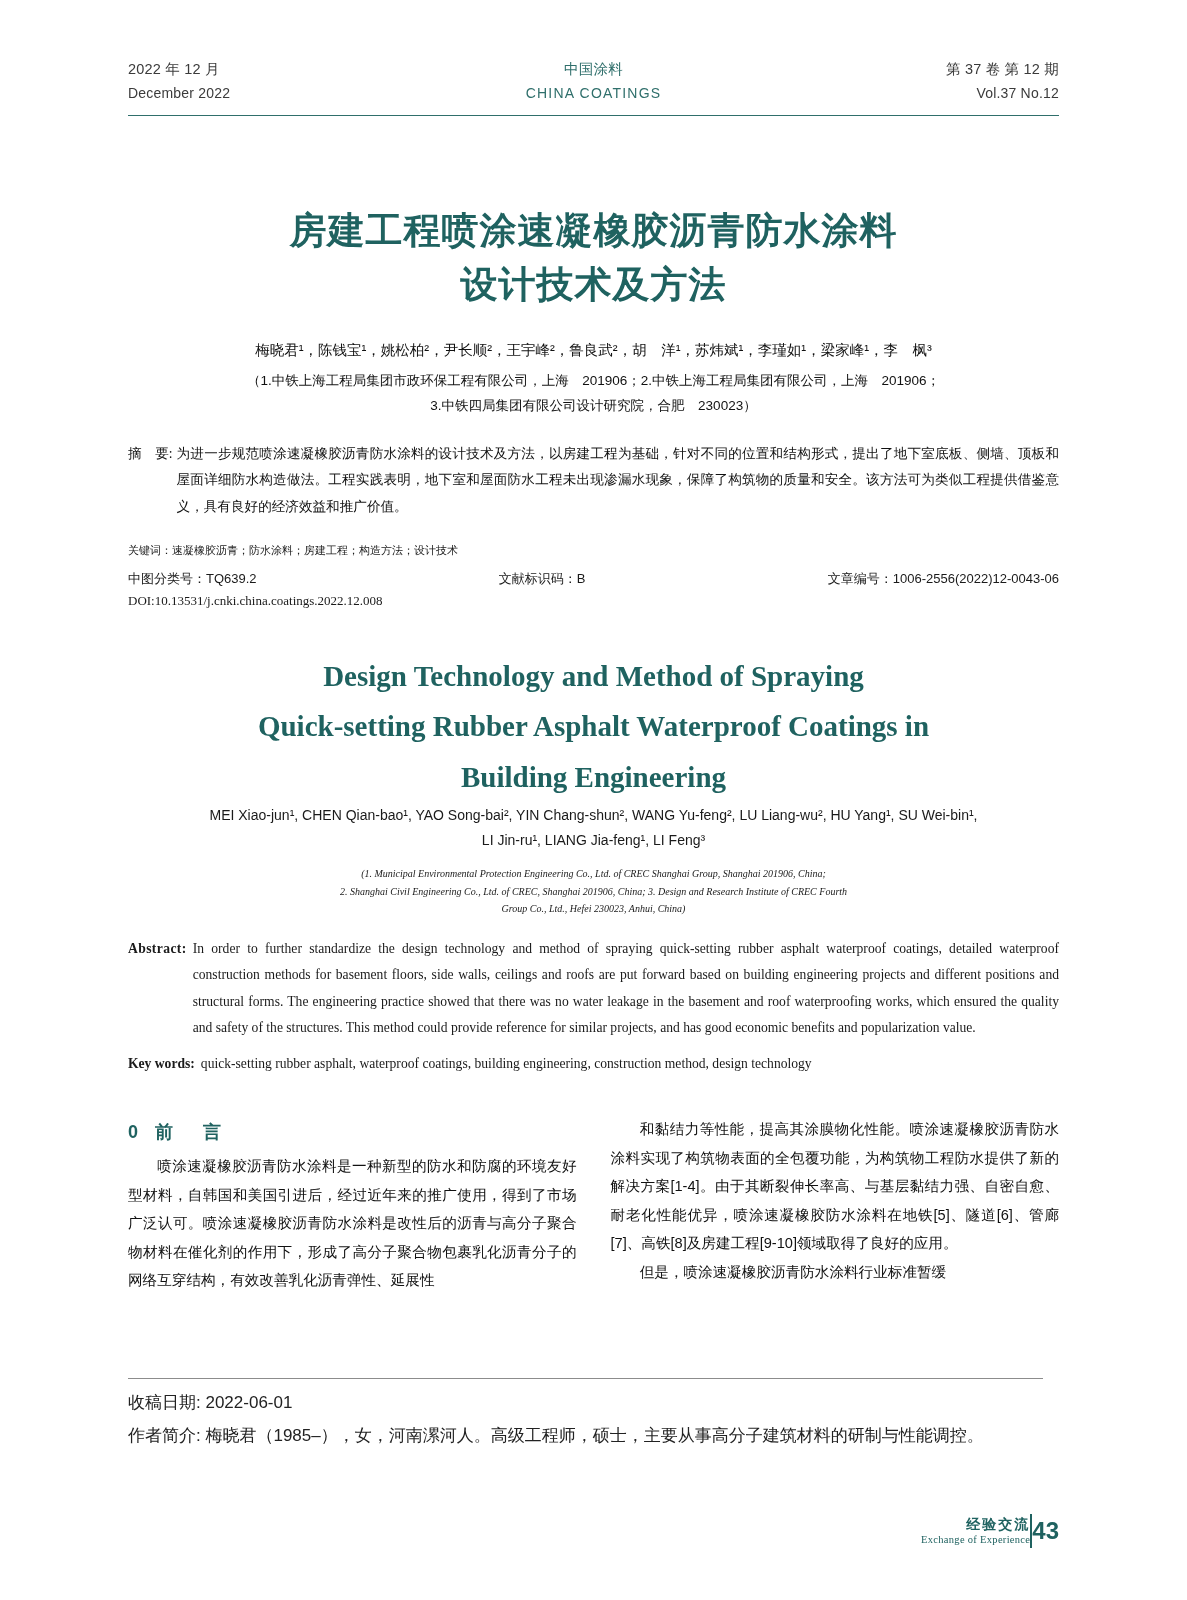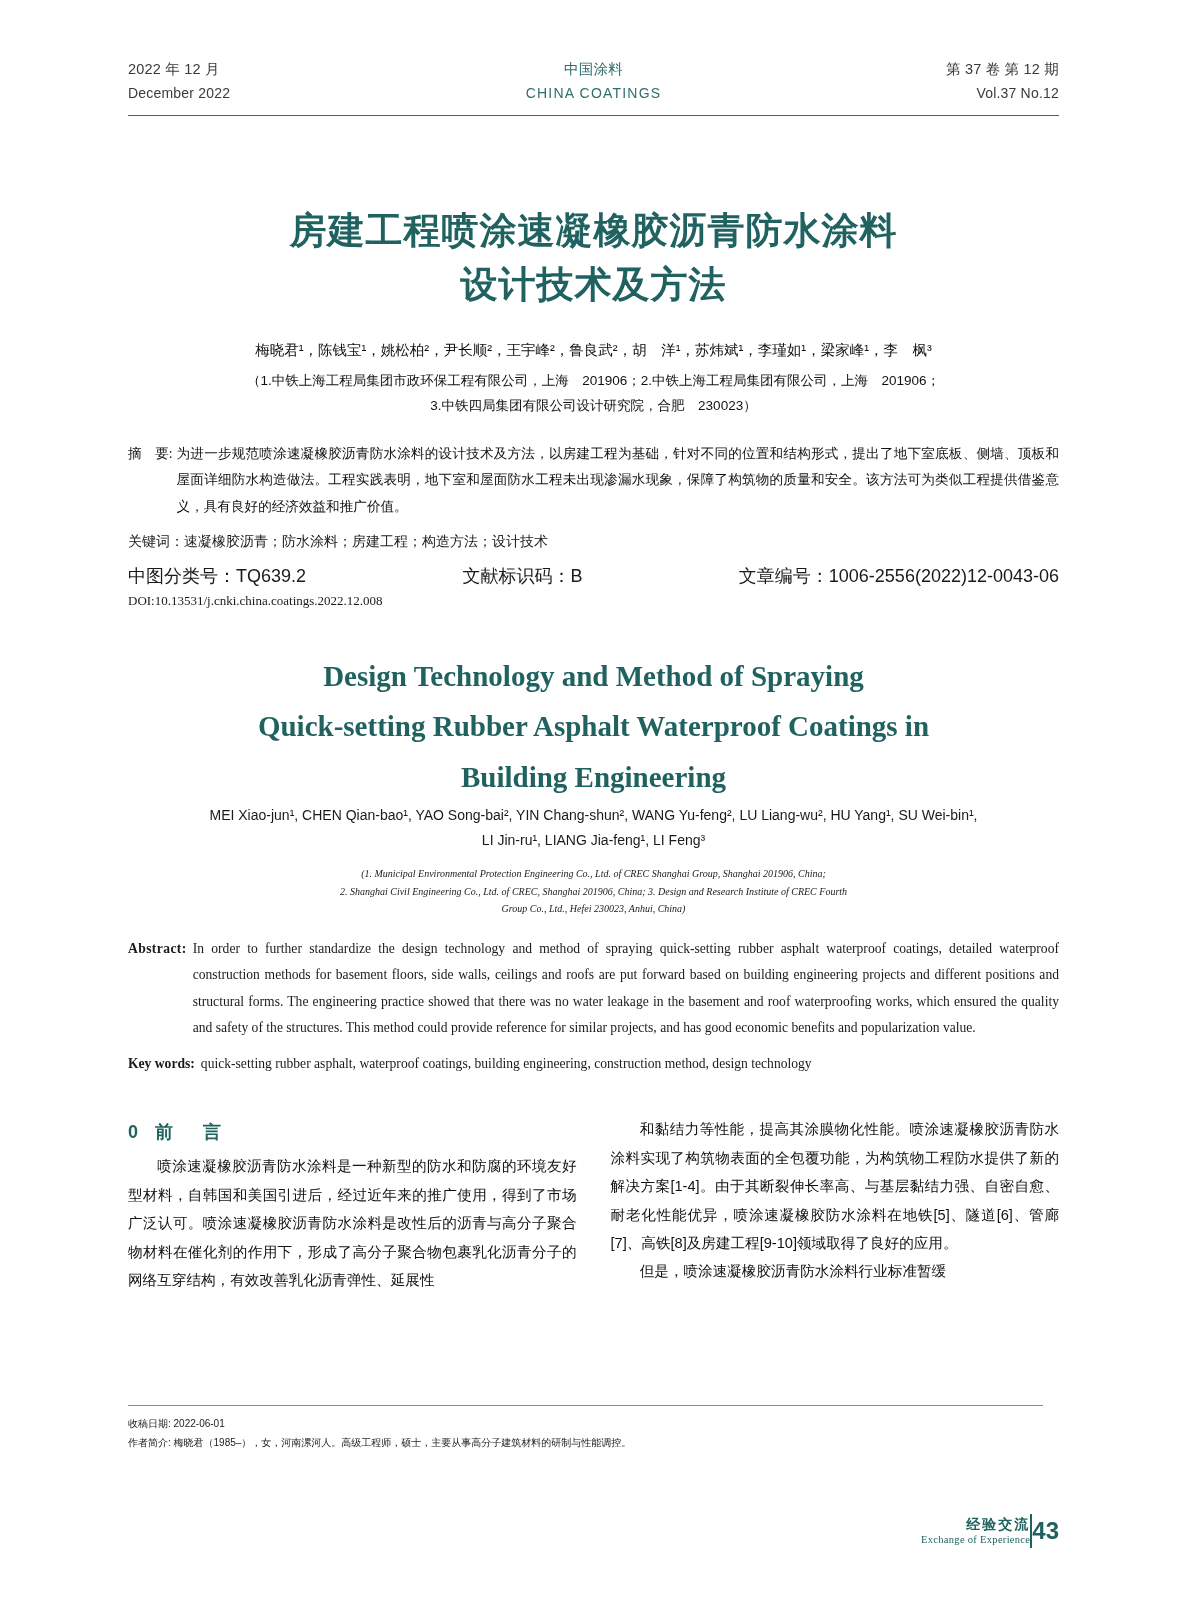--- a/index.html
+++ b/index.html
@@ -77,27 +77,27 @@
     display: flex;
   }
   .abs-cn .lbl {
     flex: 0 0 auto;
     white-space: nowrap;
     padding-right: 4px;
     font-family: Liberation Serif, serif;
   }
   .abs-cn .body { text-align: justify; }
   .kw-cn {
-    margin-top: 8px;
-    font-size: 14px;
+    margin-top: 20px;
+    font-size: 11px;
     line-height: 1.95;
   }
   .class-line {
     margin-top: 8px;
-    font-size: 18px;
+    font-size: 13px;
     display: flex;
     justify-content: space-between;
   }
   .class-line span { white-space: nowrap; }
   .doi-line {
     margin-top: 5px;
     font-size: 13px;
     font-family: "Liberation Serif", serif;
   }
 
@@ -172,21 +172,21 @@
   .col-body p { margin: 0; text-indent: 2em; }
 
   
   .footnotes {
     position: absolute;
     left: 128px;
     right: 144px;
     bottom: 148px;
     border-top: 1px solid #8c8c8c;
     padding-top: 8px;
-    font-size: 10px;
+    font-size: 17px;
     line-height: 1.9;
     color: #222;
   }
 
   
   .footer {
     position: absolute;
     right: 128px;
     bottom: 52px;
     display: flex;

